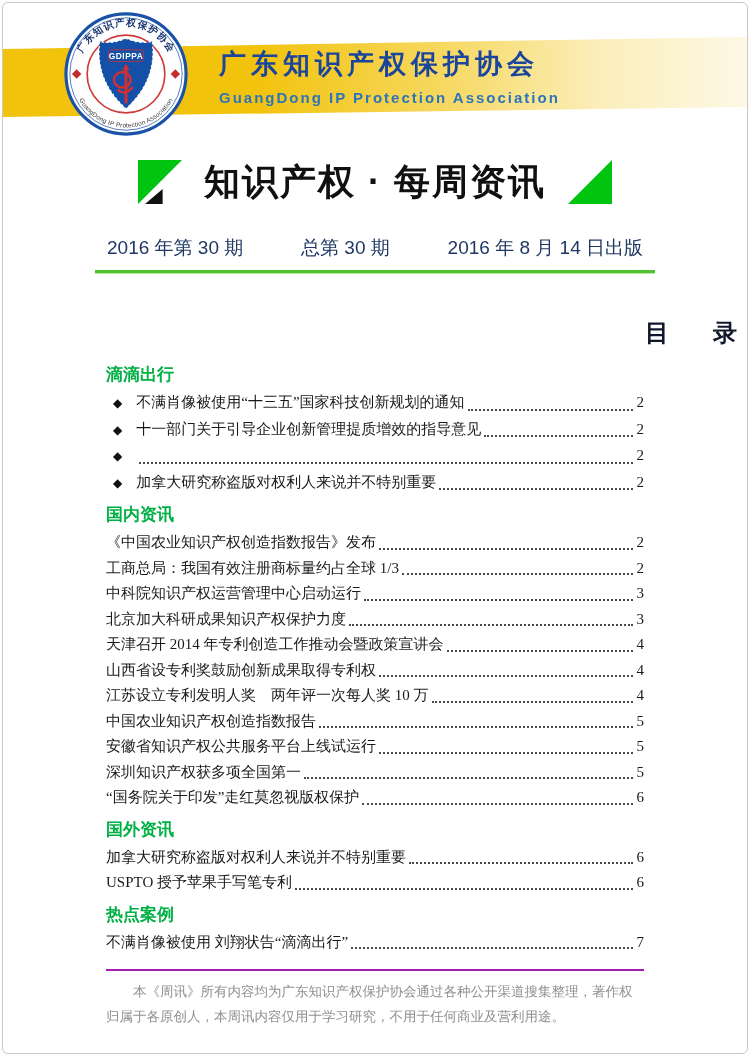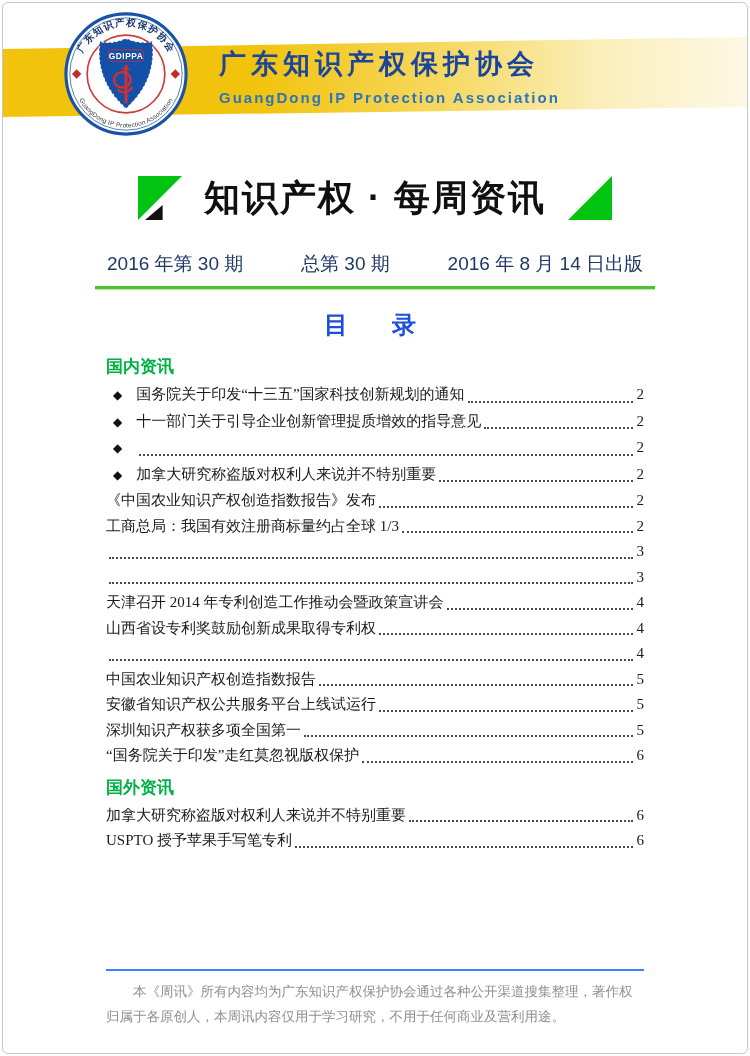--- a/index.html
+++ b/index.html
@@ -22,39 +22,39 @@
   .logo{position:absolute;left:60px;top:8px;width:126px;height:126px;}
   .org{position:absolute;left:216px;top:46px;}
   .org-zh{
     font-size:27px;font-weight:bold;color:#1b459c;letter-spacing:5px;line-height:1.15;
   }
   .org-en{
     margin-top:9px;font-size:15px;color:#2e75b8;letter-spacing:2px;font-weight:bold;
   }
   
   .banner{
-    margin-top:16px;display:flex;align-items:center;justify-content:center;gap:22px;height:54px;
+    display:flex;align-items:center;justify-content:center;gap:22px;height:54px;
   }
   .tri{width:44px;height:44px;position:relative;flex:0 0 auto;}
   .tri-left .g{position:absolute;inset:0;background:#00c410;clip-path:polygon(0 0,100% 0,0 100%);}
   .tri-left .b{position:absolute;inset:0;background:#111;clip-path:polygon(16% 100%,56% 100%,56% 66%);}
   .tri-right .g{position:absolute;inset:0;background:#00c410;clip-path:polygon(100% 0,100% 100%,0 100%);}
   .banner-title{
     font-size:36px;font-weight:bold;color:#101010;letter-spacing:2px;white-space:nowrap;
   }
   
   .issue{
     width:536px;margin:26px auto 0;padding:0 12px 9px;
     display:flex;justify-content:space-between;align-items:flex-start;
     border-bottom:3px solid #4ec22f;box-shadow:0 1px 0 #b9ec9f;
     font-size:19px;color:#1f3864;font-weight:500;white-space:nowrap;
   }
   
   .toc-title{
-    margin-top:20px;text-align:center;font-size:24px;font-weight:bold;color:#1d4ed8;
+    margin-top:44px;text-align:right;font-size:24px;font-weight:bold;color:#0f172a;
     letter-spacing:10px;
   }
   .toc{width:538px;margin:14px auto 0;}
   .toc-heading{
     color:#00b044;font-weight:bold;font-size:17px;line-height:24px;margin:7px 0 3px;
   }
   .toc-item{
     display:flex;align-items:baseline;font-size:15px;line-height:25.5px;color:#1a1a1a;
     font-family:"Liberation Serif","DejaVu Serif",serif;white-space:nowrap;
   }
@@ -63,21 +63,21 @@
   }
   .toc-item .item-title{flex:0 0 auto;}
   .toc-item .dots{
     flex:1 1 auto;border-bottom:2px dotted #4a4a4a;margin:0 3px;align-self:flex-end;
     transform:translateY(-6px);min-width:12px;
   }
   .toc-item .pagenum{flex:0 0 auto;margin-left:1px;}
   
   .footer{
     position:absolute;left:103px;right:103px;bottom:24px;
-    border-top:2px solid #3b82f6;padding-top:9px;
+    border-top:2px solid #a21caf;padding-top:9px;
     color:#8f8f8f;font-size:13.5px;line-height:1.8;
   }
   .footer p{margin:0;text-indent:2em;}
 </style>
 </head>
 <body>
 
 <div class="page">
 
   <div class="header">
@@ -127,147 +127,162 @@
 
   <div class="issue">
     <span>2016 年第 30 期</span>
     <span>总第 30 期</span>
     <span>2016 年 8 月 14 日出版</span>
   </div>
 
   <div class="toc-title">目　录</div>
   <div class="toc">
   <div class="toc-section">
+    <div class="toc-heading">滴滴出行</div>
+    <div class="toc-items">
+  <div class="toc-item">
+    <span class="bullet">◆</span>
+    <span class="item-title">不满肖像被使用“十三五”国家科技创新规划的通知</span>
+    <span class="dots"></span>
+    <span class="pagenum">2</span>
+  </div>
+
+  <div class="toc-item">
+    <span class="bullet">◆</span>
+    <span class="item-title">十一部门关于引导企业创新管理提质增效的指导意见</span>
+    <span class="dots"></span>
+    <span class="pagenum">2</span>
+  </div>
+
+  <div class="toc-item">
+    <span class="bullet">◆</span>
+    <span class="dots"></span>
+    <span class="pagenum">2</span>
+  </div>
+
+  <div class="toc-item">
+    <span class="bullet">◆</span>
+    <span class="item-title">加拿大研究称盗版对权利人来说并不特别重要</span>
+    <span class="dots"></span>
+    <span class="pagenum">2</span>
+  </div>
+</div>
+  </div>
+
+  <div class="toc-section">
     <div class="toc-heading">国内资讯</div>
     <div class="toc-items">
-  <div class="toc-item">
-    <span class="bullet">◆</span>
-    <span class="item-title">国务院关于印发“十三五”国家科技创新规划的通知</span>
-    <span class="dots"></span>
-    <span class="pagenum">2</span>
-  </div>
-
-  <div class="toc-item">
-    <span class="bullet">◆</span>
-    <span class="item-title">十一部门关于引导企业创新管理提质增效的指导意见</span>
-    <span class="dots"></span>
-    <span class="pagenum">2</span>
-  </div>
-
-  <div class="toc-item">
-    <span class="bullet">◆</span>
-    <span class="dots"></span>
-    <span class="pagenum">2</span>
-  </div>
-
-  <div class="toc-item">
-    <span class="bullet">◆</span>
+  <div class="toc-item no-bullet">
+
+    <span class="item-title">《中国农业知识产权创造指数报告》发布</span>
+    <span class="dots"></span>
+    <span class="pagenum">2</span>
+  </div>
+
+  <div class="toc-item no-bullet">
+
+    <span class="item-title">工商总局：我国有效注册商标量约占全球 1/3</span>
+    <span class="dots"></span>
+    <span class="pagenum">2</span>
+  </div>
+
+  <div class="toc-item no-bullet">
+
+    <span class="item-title">中科院知识产权运营管理中心启动运行</span>
+    <span class="dots"></span>
+    <span class="pagenum">3</span>
+  </div>
+
+  <div class="toc-item no-bullet">
+
+    <span class="item-title">北京加大科研成果知识产权保护力度</span>
+    <span class="dots"></span>
+    <span class="pagenum">3</span>
+  </div>
+
+  <div class="toc-item no-bullet">
+
+    <span class="item-title">天津召开 2014 年专利创造工作推动会暨政策宣讲会</span>
+    <span class="dots"></span>
+    <span class="pagenum">4</span>
+  </div>
+
+  <div class="toc-item no-bullet">
+
+    <span class="item-title">山西省设专利奖鼓励创新成果取得专利权</span>
+    <span class="dots"></span>
+    <span class="pagenum">4</span>
+  </div>
+
+  <div class="toc-item no-bullet">
+
+    <span class="item-title">江苏设立专利发明人奖　两年评一次每人奖 10 万</span>
+    <span class="dots"></span>
+    <span class="pagenum">4</span>
+  </div>
+
+  <div class="toc-item no-bullet">
+
+    <span class="item-title">中国农业知识产权创造指数报告</span>
+    <span class="dots"></span>
+    <span class="pagenum">5</span>
+  </div>
+
+  <div class="toc-item no-bullet">
+
+    <span class="item-title">安徽省知识产权公共服务平台上线试运行</span>
+    <span class="dots"></span>
+    <span class="pagenum">5</span>
+  </div>
+
+  <div class="toc-item no-bullet">
+
+    <span class="item-title">深圳知识产权获多项全国第一</span>
+    <span class="dots"></span>
+    <span class="pagenum">5</span>
+  </div>
+
+  <div class="toc-item no-bullet">
+
+    <span class="item-title">“国务院关于印发”走红莫忽视版权保护</span>
+    <span class="dots"></span>
+    <span class="pagenum">6</span>
+  </div>
+</div>
+  </div>
+
+  <div class="toc-section">
+    <div class="toc-heading">国外资讯</div>
+    <div class="toc-items">
+  <div class="toc-item no-bullet">
+
     <span class="item-title">加拿大研究称盗版对权利人来说并不特别重要</span>
     <span class="dots"></span>
-    <span class="pagenum">2</span>
-  </div>
-</div>
-  </div>
-
-  <div class="toc-section">
-    <div class="toc-items">
-  <div class="toc-item no-bullet">
-
-    <span class="item-title">《中国农业知识产权创造指数报告》发布</span>
-    <span class="dots"></span>
-    <span class="pagenum">2</span>
-  </div>
-
-  <div class="toc-item no-bullet">
-
-    <span class="item-title">工商总局：我国有效注册商标量约占全球 1/3</span>
-    <span class="dots"></span>
-    <span class="pagenum">2</span>
-  </div>
-
-  <div class="toc-item no-bullet">
-
-    <span class="dots"></span>
-    <span class="pagenum">3</span>
-  </div>
-
-  <div class="toc-item no-bullet">
-
-    <span class="dots"></span>
-    <span class="pagenum">3</span>
-  </div>
-
-  <div class="toc-item no-bullet">
-
-    <span class="item-title">天津召开 2014 年专利创造工作推动会暨政策宣讲会</span>
-    <span class="dots"></span>
-    <span class="pagenum">4</span>
-  </div>
-
-  <div class="toc-item no-bullet">
-
-    <span class="item-title">山西省设专利奖鼓励创新成果取得专利权</span>
-    <span class="dots"></span>
-    <span class="pagenum">4</span>
-  </div>
-
-  <div class="toc-item no-bullet">
-
-    <span class="dots"></span>
-    <span class="pagenum">4</span>
-  </div>
-
-  <div class="toc-item no-bullet">
-
-    <span class="item-title">中国农业知识产权创造指数报告</span>
-    <span class="dots"></span>
-    <span class="pagenum">5</span>
-  </div>
-
-  <div class="toc-item no-bullet">
-
-    <span class="item-title">安徽省知识产权公共服务平台上线试运行</span>
-    <span class="dots"></span>
-    <span class="pagenum">5</span>
-  </div>
-
-  <div class="toc-item no-bullet">
-
-    <span class="item-title">深圳知识产权获多项全国第一</span>
-    <span class="dots"></span>
-    <span class="pagenum">5</span>
-  </div>
-
-  <div class="toc-item no-bullet">
-
-    <span class="item-title">“国务院关于印发”走红莫忽视版权保护</span>
-    <span class="dots"></span>
     <span class="pagenum">6</span>
   </div>
-</div>
-  </div>
-
-  <div class="toc-section">
-    <div class="toc-heading">国外资讯</div>
-    <div class="toc-items">
-  <div class="toc-item no-bullet">
-
-    <span class="item-title">加拿大研究称盗版对权利人来说并不特别重要</span>
+
+  <div class="toc-item no-bullet">
+
+    <span class="item-title">USPTO 授予苹果手写笔专利</span>
     <span class="dots"></span>
     <span class="pagenum">6</span>
   </div>
-
-  <div class="toc-item no-bullet">
-
-    <span class="item-title">USPTO 授予苹果手写笔专利</span>
-    <span class="dots"></span>
-    <span class="pagenum">6</span>
-  </div>
-</div>
-  </div>
-
+</div>
+  </div>
+
+  <div class="toc-section">
+    <div class="toc-heading">热点案例</div>
+    <div class="toc-items">
+  <div class="toc-item no-bullet">
+
+    <span class="item-title">不满肖像被使用 刘翔状告“滴滴出行”</span>
+    <span class="dots"></span>
+    <span class="pagenum">7</span>
+  </div>
+</div>
+  </div>
 </div>
 
   <div class="footer">
     <p>本《周讯》所有内容均为广东知识产权保护协会通过各种公开渠道搜集整理，著作权归属于各原创人，本周讯内容仅用于学习研究，不用于任何商业及营利用途。</p>
   </div>
 
 </div>
 
 </body></html>

